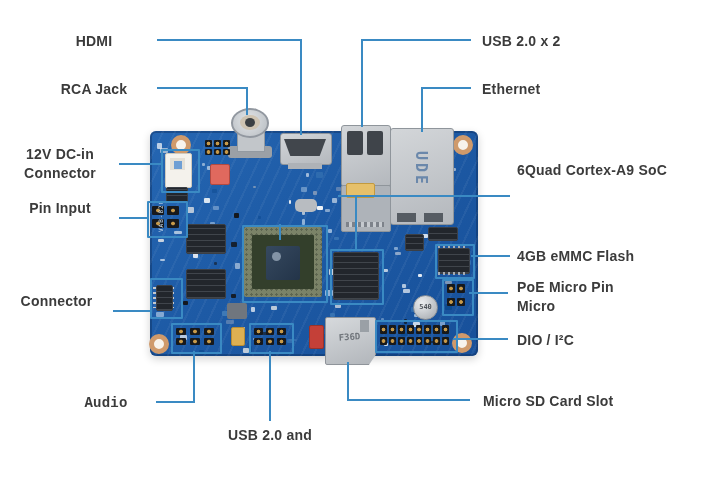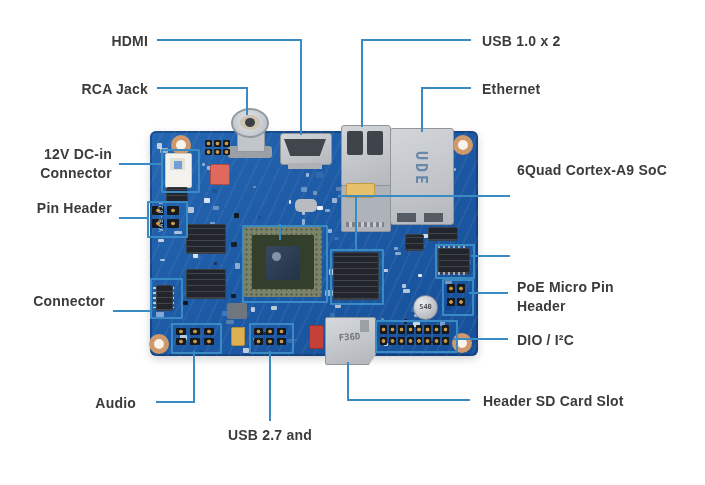--- a/index.html
+++ b/index.html
@@ -2,21 +2,21 @@
 <html style="--line: #3a8ac3; --label: #3b3b3b;"><head>
 <meta charset="utf-8">
 <style>
   html,body{margin:0;padding:0;background:#ffffff;}
   .canvas{position:relative;width:705px;height:485px;background:#ffffff;overflow:hidden;
           font-family:"Liberation Sans", sans-serif;}
   .abs{position:absolute;}
   
   .lab{position:absolute;font-weight:700;font-size:14px;line-height:19px;
        color:var(--label,#3b3b3b);letter-spacing:.2px;white-space:nowrap;}
-  .r{text-align:right;}
+  .r{text-align:center;}
   
   .clh{position:absolute;height:2px;background:var(--line,#3a8ac3);z-index:6;}
   .clv{position:absolute;width:2px;background:var(--line,#3a8ac3);z-index:6;}
   
   .hbox{position:absolute;border:2px solid var(--line,#3a8ac3);z-index:5;border-radius:1px;}
   
   .board{position:absolute;left:150px;top:131px;width:328px;height:225px;border-radius:6px;
          background:linear-gradient(140deg,#2566b2 0%,#1d5aa5 45%,#17509a 100%);
          box-shadow:inset 0 0 0 2px rgba(8,35,75,.35), 0 3px 8px rgba(0,0,0,.18);z-index:1;}
   .board::after{content:"";position:absolute;inset:0;border-radius:6px;
@@ -321,40 +321,41 @@
   <div class="clh" style="left:347px;top:399px;width:123px;"></div>
   <div class="clh" style="left:338px;top:195px;width:172px;"></div>
   <div class="clv" style="left:355px;top:195px;height:56px;"></div>
   <div class="clv" style="left:279px;top:224px;height:16px;"></div>
   <div class="clh" style="left:471px;top:255px;width:39px;"></div>
   <div class="clh" style="left:469px;top:292px;width:39px;"></div>
   <div class="clh" style="left:453px;top:338px;width:55px;"></div>
 
   <div class="lab r" style="left:40px;top:32px;width:108px;"><span>HDMI</span></div>
   <div class="lab r" style="left:40px;top:80px;width:108px;"><span>RCA Jack</span></div>
-  <div class="lab" style="left:482px;top:32px;"><span>USB 1.0 x 2</span></div>
+  <div class="lab" style="left:482px;top:32px;"><span>USB 2.0 x 2</span></div>
   <div class="lab" style="left:482px;top:80px;"><span>Ethernet</span></div>
 
   <div class="lab r" style="left:8px;top:145px;width:104px;">
     <div>12V DC-in</div>
     <div>Connector</div>
   </div>
   <div class="lab r" style="left:8px;top:199px;width:104px;">
-    <div>Pin Header</div>
+    <div>Pin Input</div>
   </div>
   <div class="lab r" style="left:8px;top:292px;width:97px;">
     <div>Connector</div>
   </div>
-  <div class="lab r" style="left:48px;top:394px;width:88px;"><span>Audio</span></div>
+  <div class="lab r" style="left:62px;top:394px;width:88px;font-family:Liberation Mono, monospace;"><span>Audio</span></div>
   <div class="lab" style="left:228px;top:426px;">
-    <div>USB 2.7 and</div>
-  </div>
-  <div class="lab" style="left:483px;top:392px;"><span>Header SD Card Slot</span></div>
+    <div>USB 2.0 and</div>
+  </div>
+  <div class="lab" style="left:483px;top:392px;"><span>Micro SD Card Slot</span></div>
   <div class="lab" style="left:517px;top:161px;line-height:19.5px;">
     <div>6Quad Cortex-A9 SoC</div>
   </div>
+  <div class="lab" style="left:517px;top:247px;"><span>4GB eMMC Flash</span></div>
   <div class="lab" style="left:517px;top:278px;">
     <div>PoE Micro Pin</div>
-    <div>Header</div>
+    <div>Micro</div>
   </div>
   <div class="lab" style="left:517px;top:331px;"><span>DIO / I²C</span></div>
 
 </div>
 
 </body></html>

